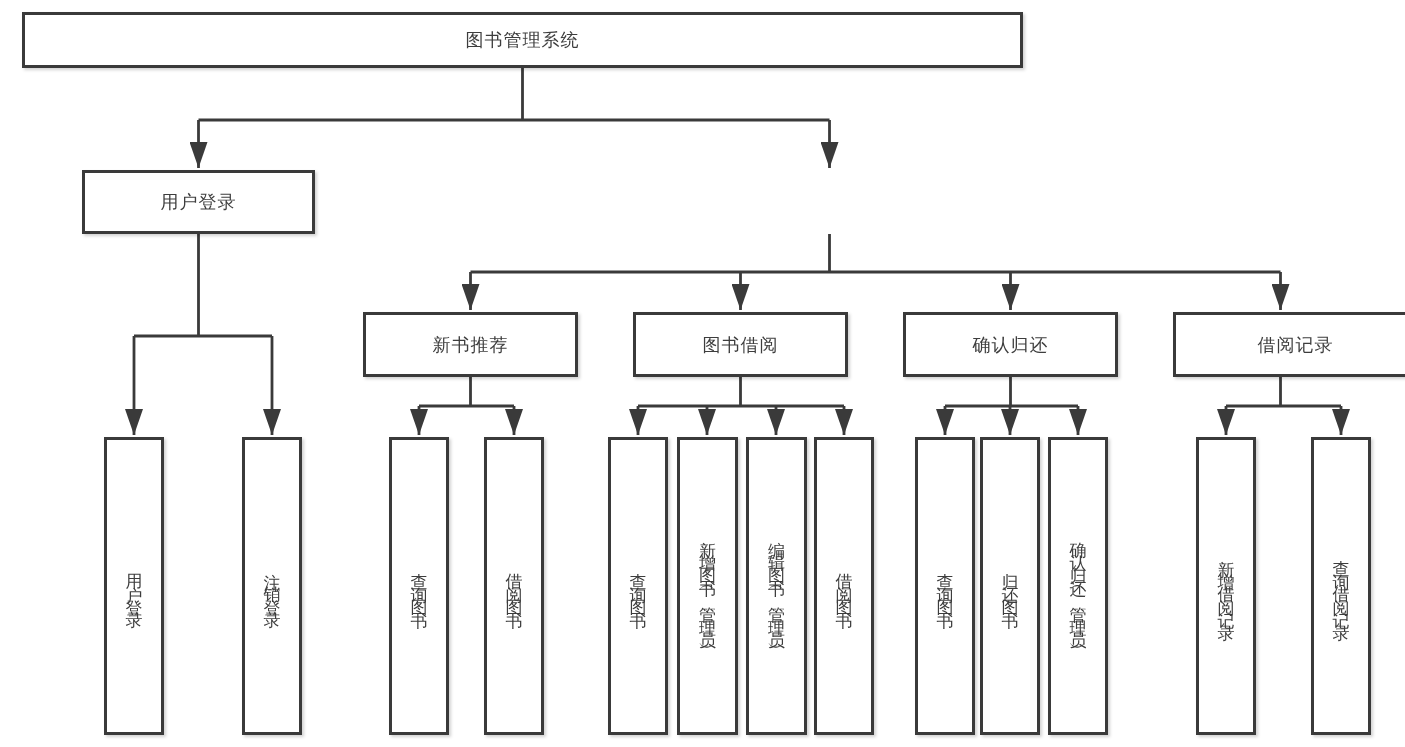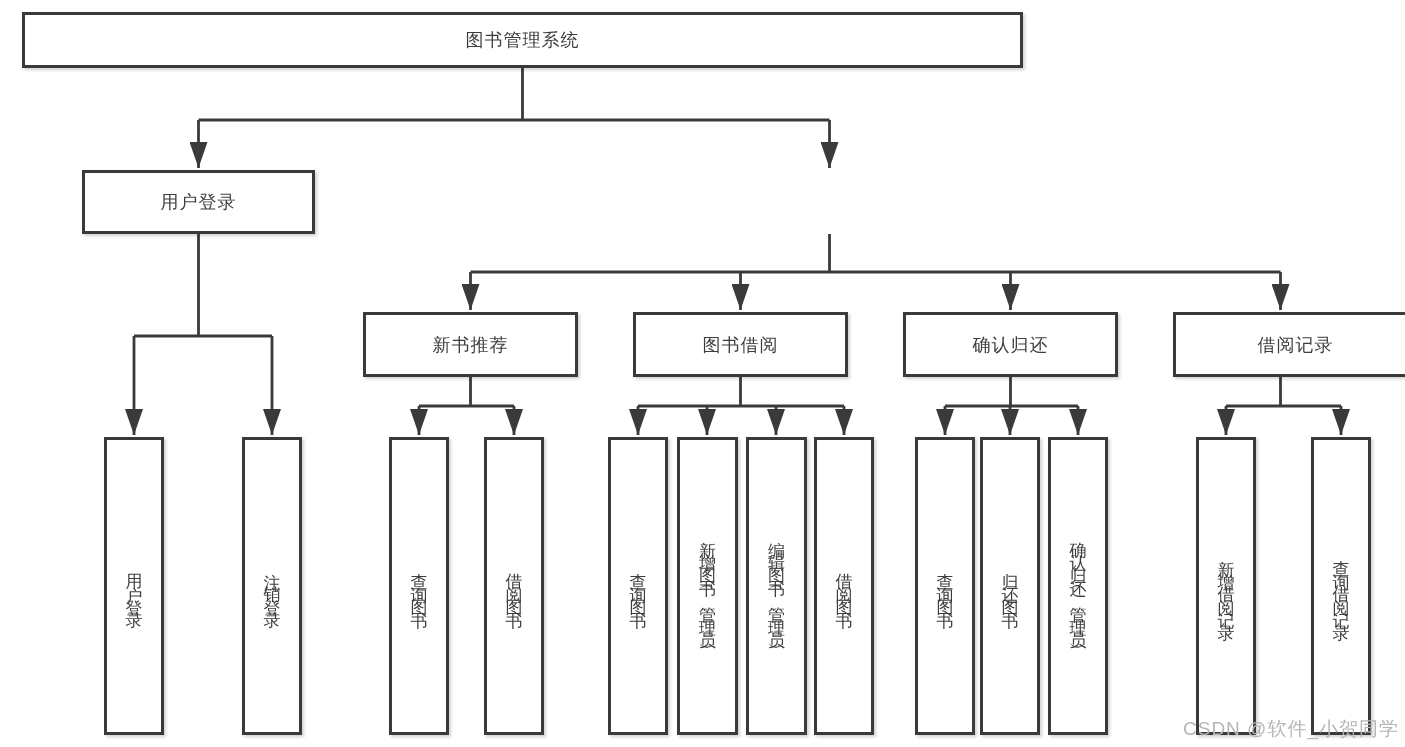--- a/index.html
+++ b/index.html
@@ -165,15 +165,14 @@
     <span class="label">确认归还（管理员）</span>
   </div>
 
   <div class="node v-box" style="left:1196px;top:437px;width:60px;height:298px">
     <span class="label">新增借阅记录</span>
   </div>
   <div class="node v-box" style="left:1311px;top:437px;width:60px;height:298px">
     <span class="label">查询借阅记录</span>
   </div>
 
-  <span class="watermark">CSDN @软件_小贺同学</span>
 
 </div>
 
 </body></html>

